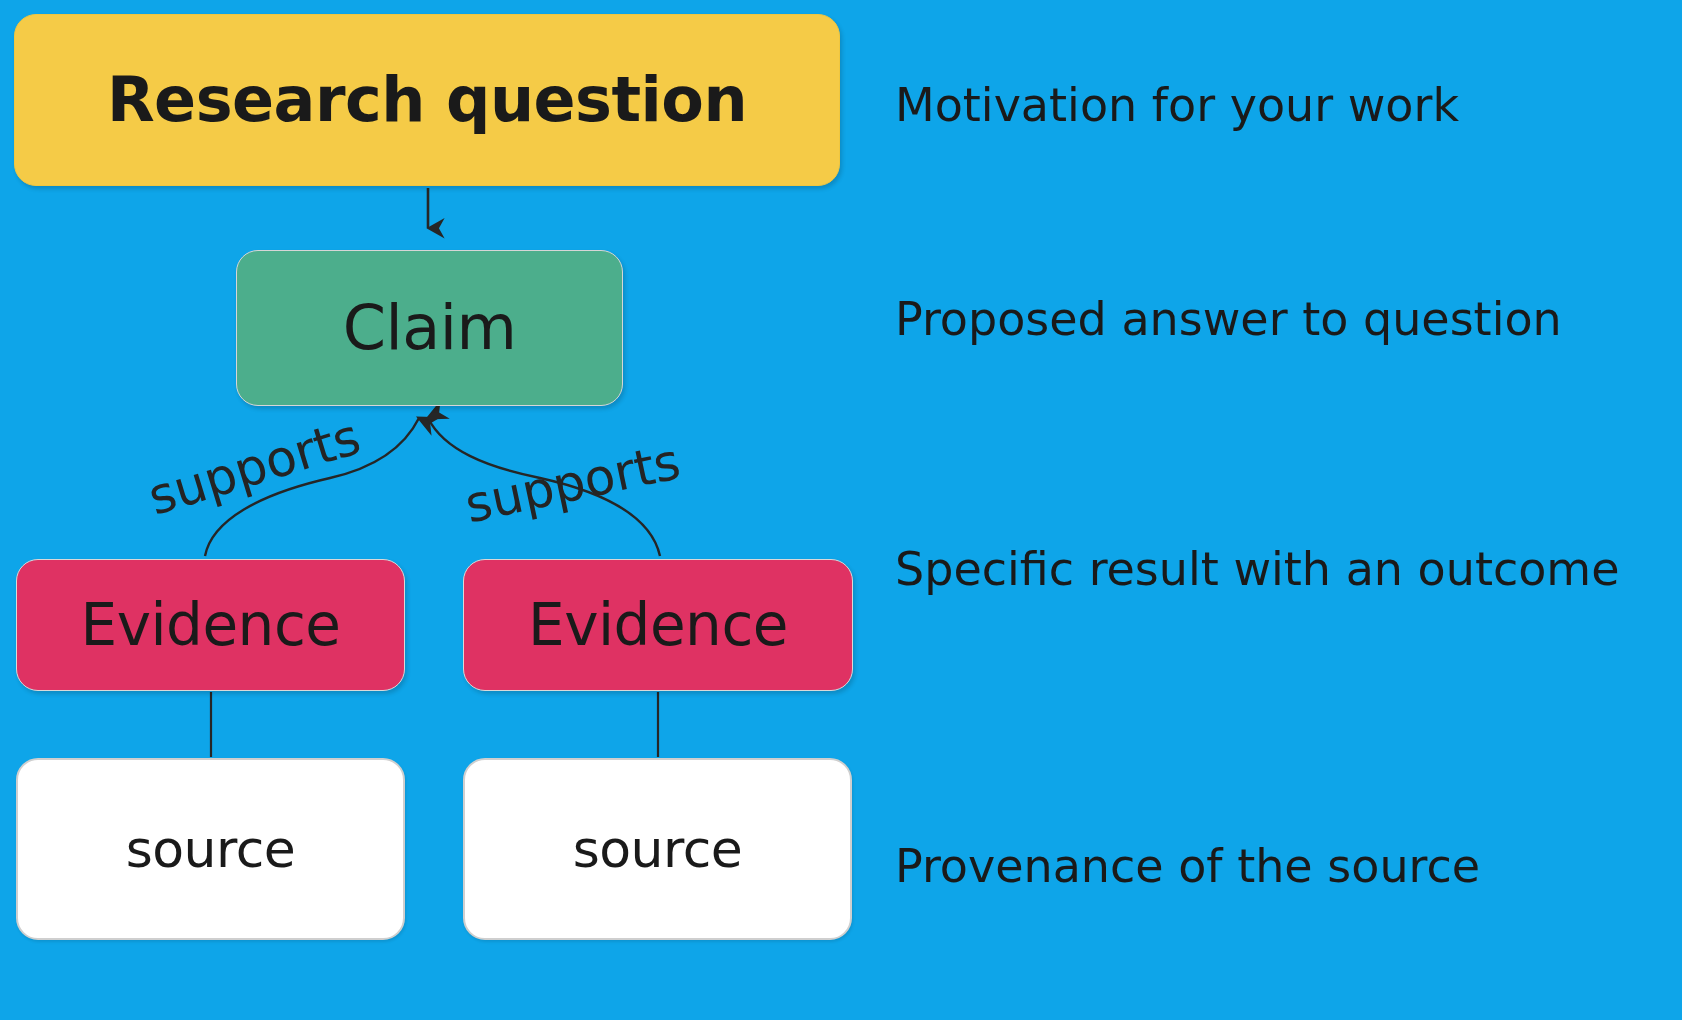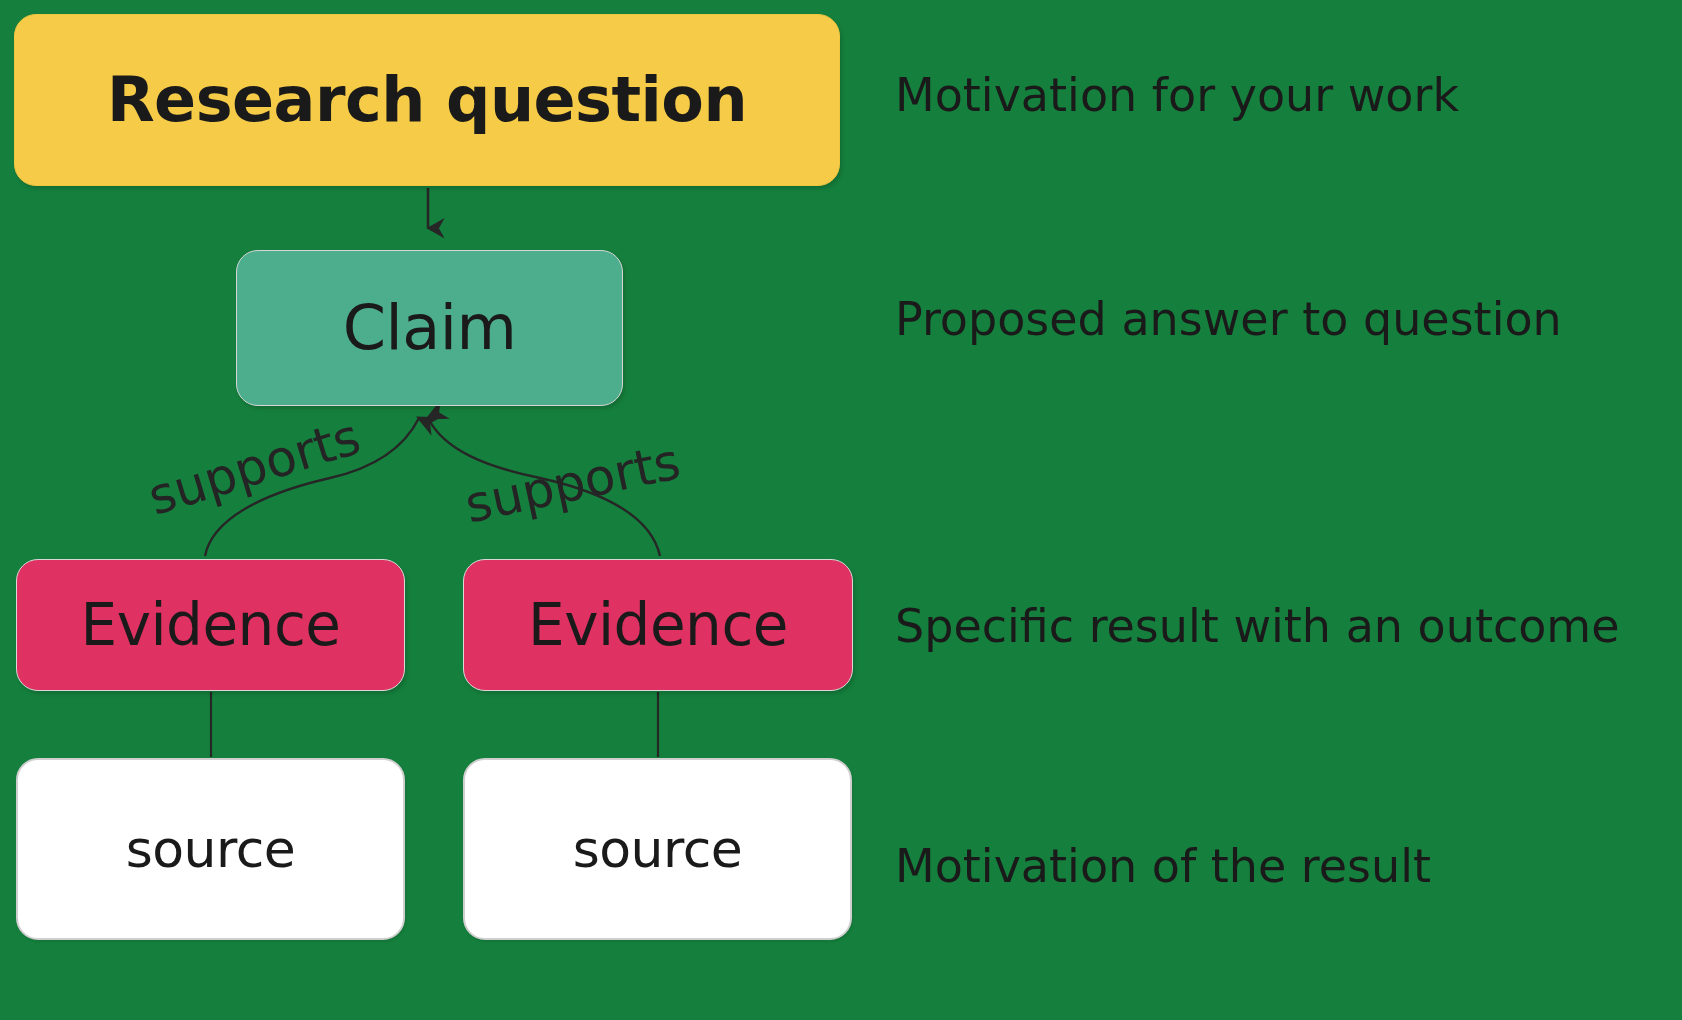--- a/index.html
+++ b/index.html
@@ -11,21 +11,21 @@
   body {
     font-family: "DejaVu Sans", "Liberation Sans", sans-serif;
     width: 1682px;
     height: 1020px;
     overflow: hidden;
   }
   #canvas {
     position: relative;
     width: 1682px;
     height: 1020px;
-    background: #15803d;
+    background: #0ea5e9;
   }
 
   
   .node {
     position: absolute;
     box-sizing: border-box;
     display: flex;
     align-items: center;
     justify-content: center;
     border-radius: 22px;
@@ -130,23 +130,23 @@
   
   .annotation {
     position: absolute;
     left: 895px;
     font-size: 46px;
     font-weight: 400;
     color: #1a1a1a;
     white-space: nowrap;
     line-height: 1;
   }
-  #annotation-research-question { top: 72px; }
+  #annotation-research-question { top: 82px; }
   #annotation-claim             { top: 296px; }
-  #annotation-evidence          { top: 603px; }
+  #annotation-evidence          { top: 546px; }
   #annotation-source            { top: 843px; }
 </style>
 </head>
 <body>
 
 <div id="canvas">
 
   <svg id="edge-layer" viewBox="0 0 1682 1020" width="1682" height="1020">
     <defs>
       <marker id="arrowhead-down" markerWidth="9" markerHeight="9" refX="4.2" refY="7.6" orient="auto" markerUnits="strokeWidth">
@@ -204,15 +204,15 @@
   <div class="edge-label" id="edge-label-supports-left">supports</div>
 
   <div class="edge-label" id="edge-label-supports-right">supports</div>
 
   <div class="annotation" id="annotation-research-question">Motivation for your work</div>
 
   <div class="annotation" id="annotation-claim">Proposed answer to question</div>
 
   <div class="annotation" id="annotation-evidence">Specific result with an outcome</div>
 
-  <div class="annotation" id="annotation-source">Motivation of the result</div>
+  <div class="annotation" id="annotation-source">Provenance of the source</div>
 
 </div>
 
 </body></html>

